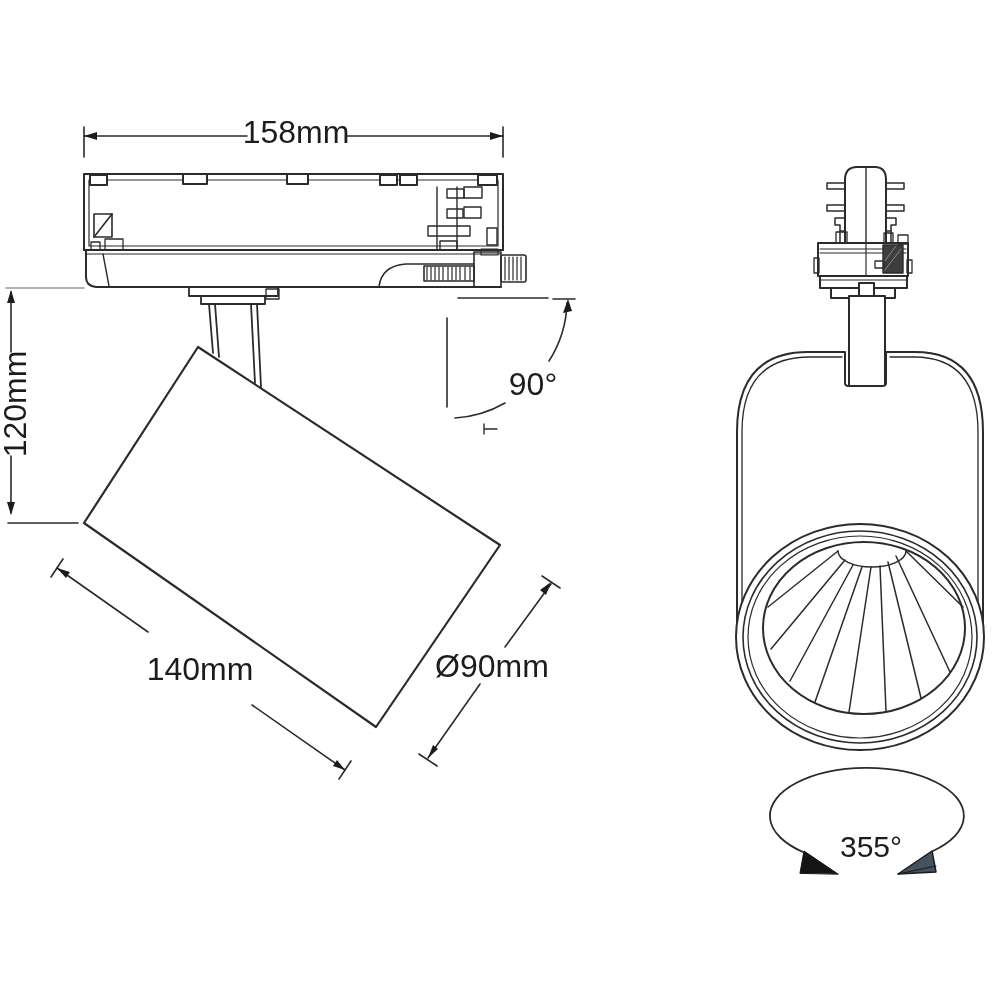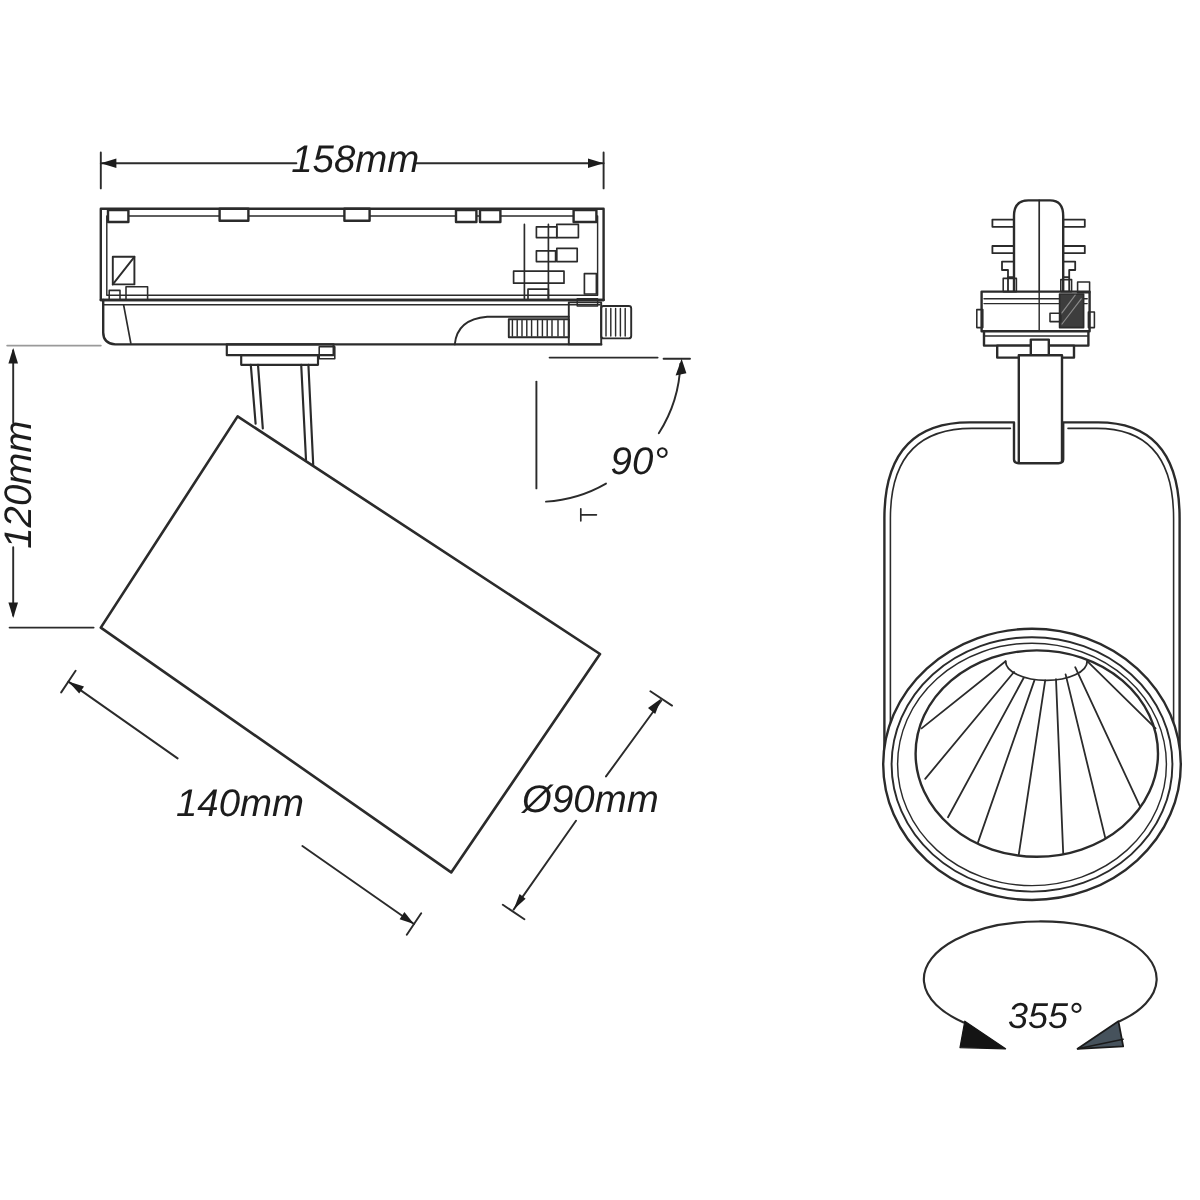--- a/index.html
+++ b/index.html
@@ -4,21 +4,20 @@
 <style>
   :root{
     --line:#2b2b2b;
     --ext:#9a9a9a;
     --bg:#ffffff;
   }
   html,body{margin:0;padding:0;background:var(--bg);}
   .stage{
     position:relative;width:1000px;height:1000px;background:var(--bg);
     font-family:"Liberation Sans", sans-serif;
-    font-style:italic;
   }
   svg{display:block;}
   svg text{
     font-family:"Liberation Sans", sans-serif;
     fill:#1c1c1c;
   }
   .dim-text{font-size:32px;}
   .dim-text-sm{font-size:30px;}
   path,rect,line,ellipse,circle,polyline{vector-effect:none;}
 </style>

